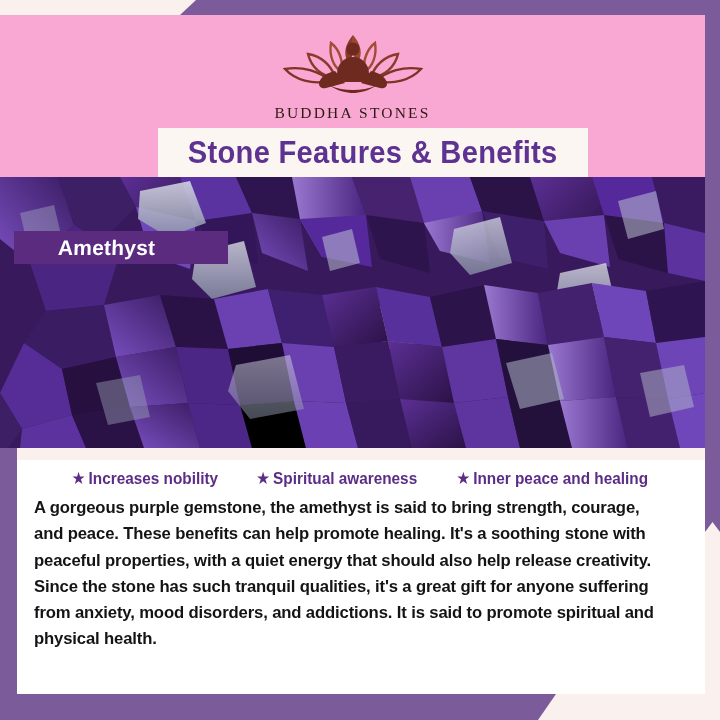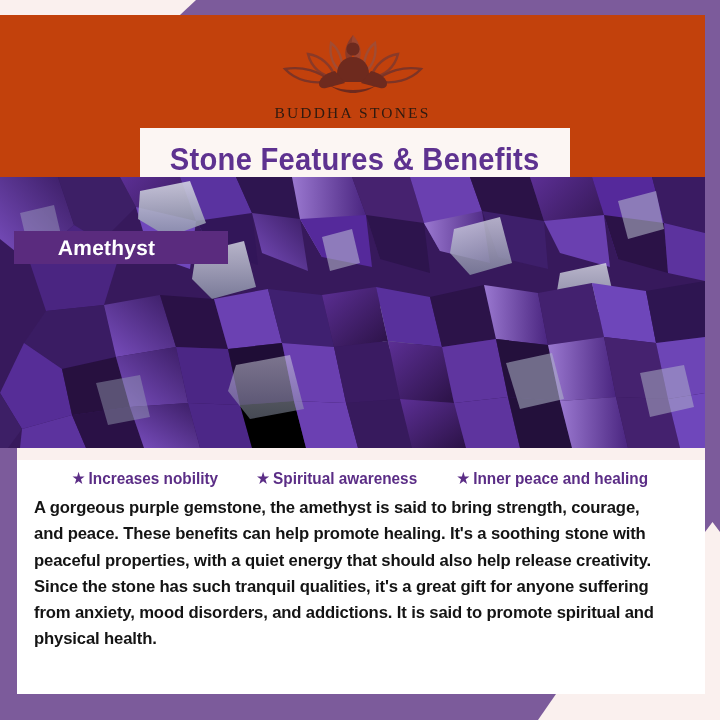--- a/index.html
+++ b/index.html
@@ -25,37 +25,37 @@
     left:0;top:448px;width:17px;height:272px;
   }
   #band-bottom{
     left:0;bottom:0;width:556px;height:26px;
     clip-path:polygon(0 0,100% 0,calc(100% - 18px) 100%,0 100%);
   }
 
   
   #header{
     position:absolute;top:15px;left:0;width:705px;height:162px;
-    background:#c2410c;
+    background:#f9a8d4;
   }
   #logo-wrap{
     position:absolute;top:12px;left:0;width:705px;
     display:flex;flex-direction:column;align-items:center;
   }
   #lotus-icon{display:block;}
   #brand-name{
     margin-top:5px;
     font-family:"Liberation Serif","DejaVu Serif",serif;
     font-size:15.5px;letter-spacing:2.2px;color:#2e1a10;font-weight:400;
   }
 
   #title-card{
-    position:absolute;left:140px;top:113px;width:430px;height:50px;
+    position:absolute;left:158px;top:113px;width:430px;height:50px;
     background:#fcf6f3;
-    display:flex;align-items:flex-end;justify-content:center;
+    display:flex;align-items:center;justify-content:center;
   }
   #page-title{
     font-size:31px;font-weight:bold;color:#5e3290;
     letter-spacing:.3px;transform:scaleX(.94);transform-origin:center;
     white-space:nowrap;
   }
 
   
   #hero{
     position:absolute;top:177px;left:0;width:705px;height:271px;

